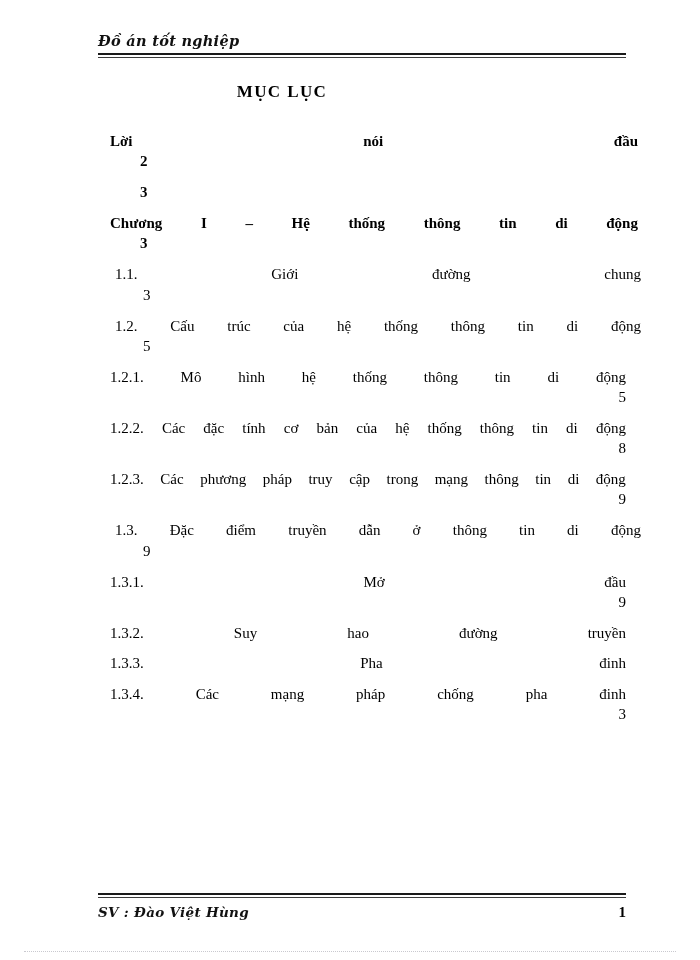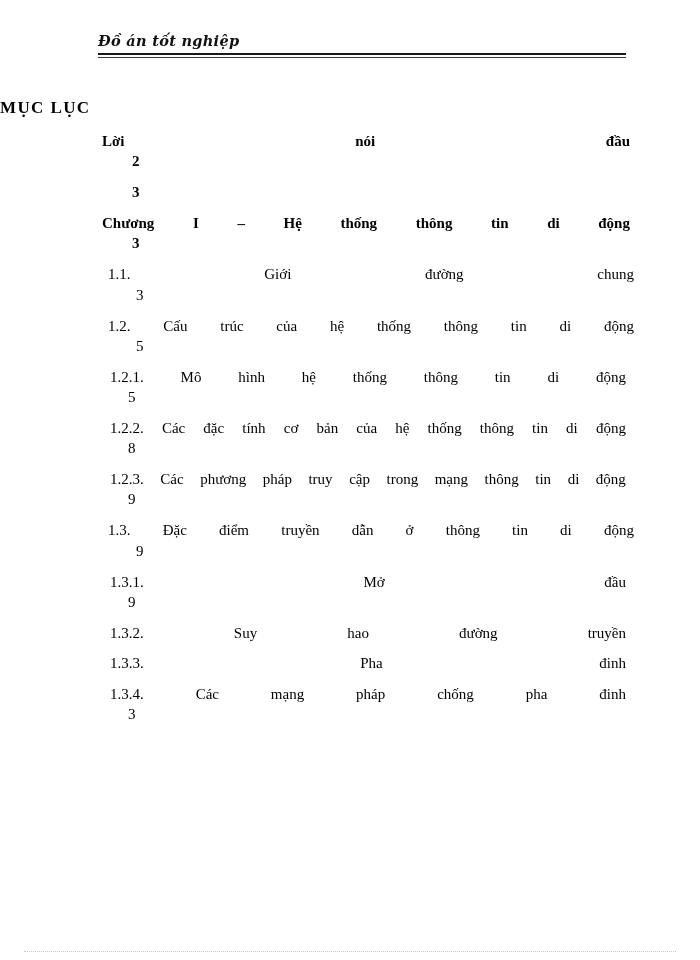--- a/index.html
+++ b/index.html
@@ -48,25 +48,24 @@
     height: 1.5px;
     box-sizing: content-box;
   }
 
   
   .doc-title {
     position: absolute;
     left: 0;
     top: 82px;
     width: 564px;
-    text-align: left;
+    text-align: center;
     font-size: 17px;
     font-weight: bold;
     letter-spacing: 1.4px;
-    margin-top: 16px;
   }
 
   
   .toc {
     position: absolute;
     left: 98px;
     top: 132px;
     width: 528px;
   }
 
@@ -99,23 +98,23 @@
     line-height: 1.3;
     padding-left: 30px;
     margin-top: 1px;
   }
 
   .bold {
     font-weight: bold;
   }
 
   
-  .lvl-0 { margin-left: 4px;  width: 528px; }
-  .lvl-1 { margin-left: 10px;  width: 526px; }
-  .lvl-2 { margin-left: 12px; width: 516px; }
+  .lvl-0 { margin-left: 12px;  width: 528px; }
+  .lvl-1 { margin-left: 17px;  width: 526px; }
+  .lvl-2 { margin-left: 12px; width: 516px; text-align: right; }
 
   .lvl-0 > .page-num { padding-left: 30px; }
   .lvl-1 > .page-num { padding-left: 28px; }
   .lvl-2 > .page-num { padding-left: 18px; }
 
   
   .footer-zone {
     position: absolute;
     left: 98px;
     top: 893px;
@@ -314,15 +313,22 @@
           <span class="w">mạng</span>
           <span class="w">pháp</span>
           <span class="w">chống</span>
           <span class="w">pha</span>
           <span class="w">đinh</span>
         </div>
         <div class="page-num">3</div>
       </div>
     </div>
 
+  <div class="footer-zone">
+    <div class="footer-rule"></div>
+    <div class="footer-row">
+      <div class="footer-name">SV : Đào Việt Hùng</div>
+      <div class="footer-page">1</div>
+    </div>
+  </div>
 
   <div class="scan-edge"></div>
 </div>
 
 </body></html>

